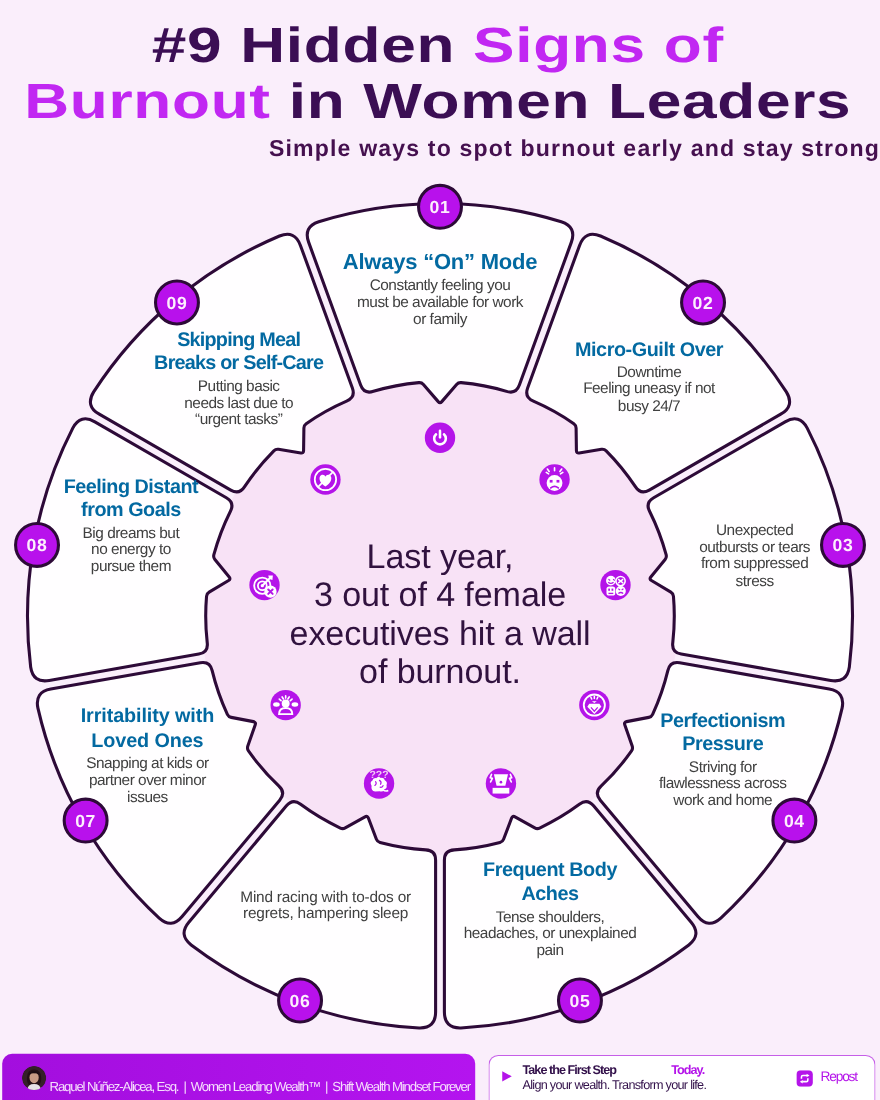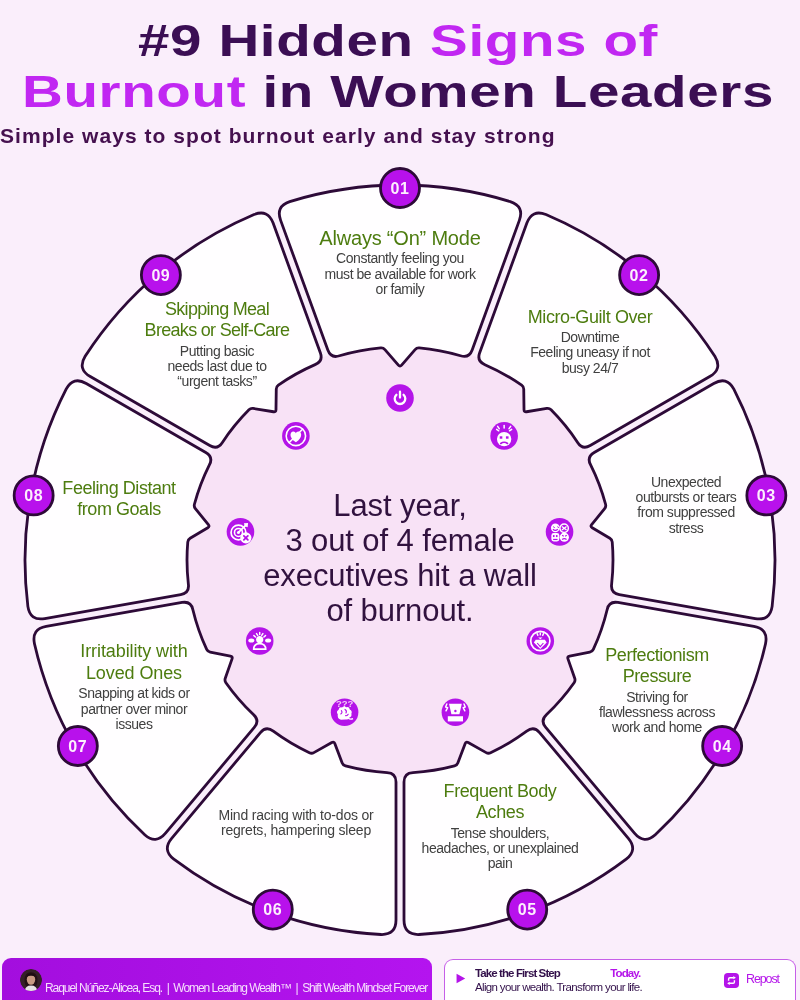--- a/index.html
+++ b/index.html
@@ -1,26 +1,26 @@
 <!DOCTYPE html>
 <html><head><meta charset="utf-8">
 <style>
 html,body { margin:0; padding:0; }
 body { width:800px; height:1000px; background:#faeefb; overflow:hidden;
   font-family:"Liberation Sans", sans-serif; position:relative; }
 .hdr { position:absolute; left:-2px; top:15px; width:800px; text-align:center;
   font-weight:bold; font-size:45px; line-height:51px; color:#3b0e54; letter-spacing:0.5px;
   transform:scaleX(1.256); transform-origin:400px 0; }
 .hdr .mg { color:#c127f2; }
-.sub { position:absolute; left:0; top:124px; width:800px; text-align:left;
+.sub { position:absolute; left:0; top:124px; width:800px; text-align:right;
   font-weight:bold; font-size:21px; color:#45104f; letter-spacing:1.05px; }
 .ctr { position:absolute; left:400px; top:558px; transform:translate(-50%,-50%);
   width:320px; text-align:center; font-size:31px; line-height:35px; color:#31123f; letter-spacing:-0.1px; }
 .wt { position:absolute; transform:translate(-50%,-50%); width:220px; text-align:center; }
-.wtt { font-weight:normal; line-height:21.3px; color:#4d7c0f; }
+.wtt { font-weight:bold; line-height:21.3px; color:#0369a1; }
 .wtd { font-size:14px; line-height:15.1px; color:#404040; margin-top:2.5px; }
 .fl { position:absolute; left:2px; top:958px; width:430px; height:42px;
   background:linear-gradient(90deg,#a30ede,#b414ef); border-radius:9px 9px 0 0; }
 .fl .tx { position:absolute; left:43px; top:0; height:60px; display:flex; align-items:center;
   color:#f6defc; font-size:12px; letter-spacing:-1.05px; white-space:nowrap; }
 .fr { position:absolute; left:444px; top:959px; width:352px; height:41px; background:#ffffff;
   border:1.2px solid #c65fe8; border-bottom:none; border-radius:9px 9px 0 0; box-sizing:border-box; }
 .fr .t1 { position:absolute; left:30px; top:6.5px; font-size:11.5px; color:#32104a; font-weight:bold; letter-spacing:-0.9px; white-space:nowrap; }
 .fr .t1 .mg { color:#b414e9;padding-left:48px; }
 .fr .t2 { position:absolute; left:30px; top:20.5px; font-size:11.5px; color:#32104a; letter-spacing:-0.65px; white-space:nowrap; }
@@ -160,22 +160,23 @@
     <div class="wtt" style="font-size:18px;letter-spacing:-0.4px">Frequent Body<br>Aches</div>
     <div class="wtd" style="letter-spacing:-0.45px">Tense shoulders,<br>headaches, or unexplained<br>pain</div>
   </div>
 <div class="wt" style="left:296px;top:821.3px">
     <div class="wtd" style="letter-spacing:-0.2px">Mind racing with to-dos or<br>regrets, hampering sleep</div>
   </div>
 <div class="wt" style="left:134px;top:686.4px">
     <div class="wtt" style="font-size:18px;letter-spacing:-0.1px">Irritability with<br>Loved Ones</div>
     <div class="wtd" style="letter-spacing:-0.45px">Snapping at kids or<br>partner over minor<br>issues</div>
   </div>
-<div class="wt" style="left:119px;top:499px">
+<div class="wt" style="left:119px;top:477px">
     <div class="wtt" style="font-size:18px;letter-spacing:-0.45px">Feeling Distant<br>from Goals</div>
+    <div class="wtd" style="letter-spacing:-0.45px">Big dreams but<br>no energy to<br>pursue them</div>
   </div>
 <div class="wt" style="left:217px;top:344.2px">
     <div class="wtt" style="font-size:18px;letter-spacing:-0.7px">Skipping Meal<br>Breaks or Self-Care</div>
     <div class="wtd" style="letter-spacing:-0.45px">Putting basic<br>needs last due to<br>“urgent tasks”</div>
   </div>
 <div class="fl">
   <svg width="22" height="22" viewBox="0 0 22 22" style="position:absolute;left:18px;top:11px;border-radius:50%">
     <circle cx="11" cy="11" r="11" fill="#352028"></circle>
     <path d="M 4.5 11 Q 4.5 3.2 11 3.2 Q 17.5 3.2 17.5 11 Q 17.5 16 15 18 L 7 18 Q 4.5 16 4.5 11 Z" fill="#241016"></path>
     <ellipse cx="11" cy="10.5" rx="4.2" ry="5.2" fill="#c89a84"></ellipse>

